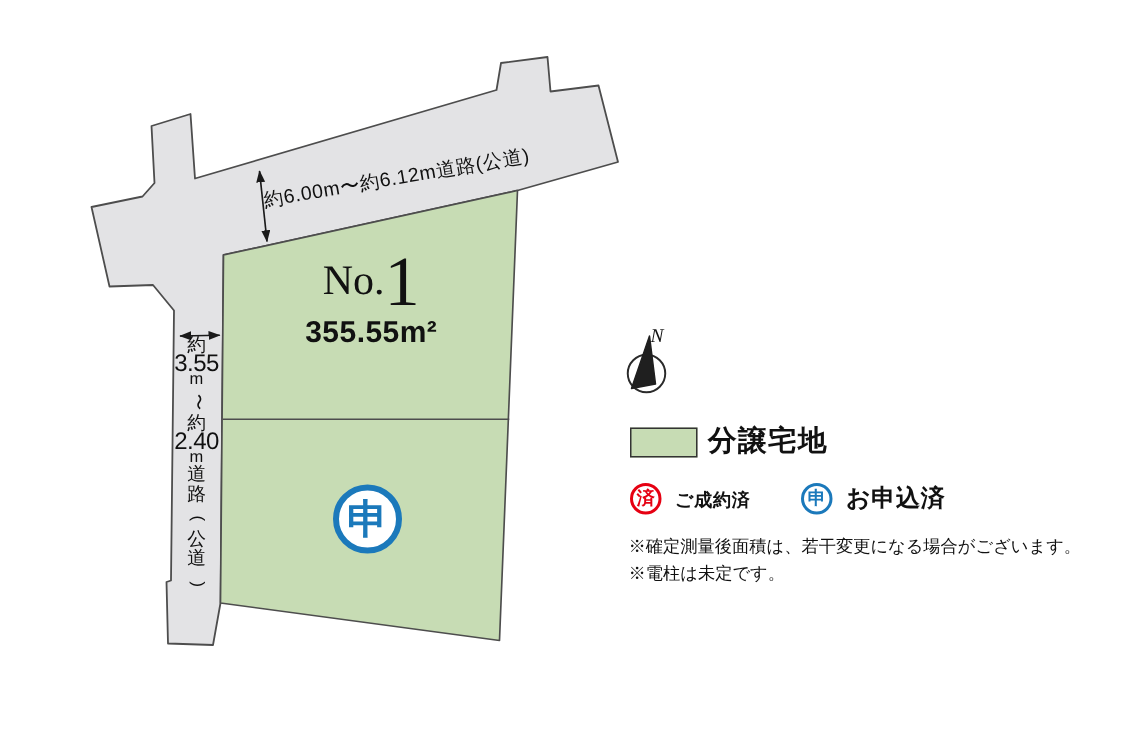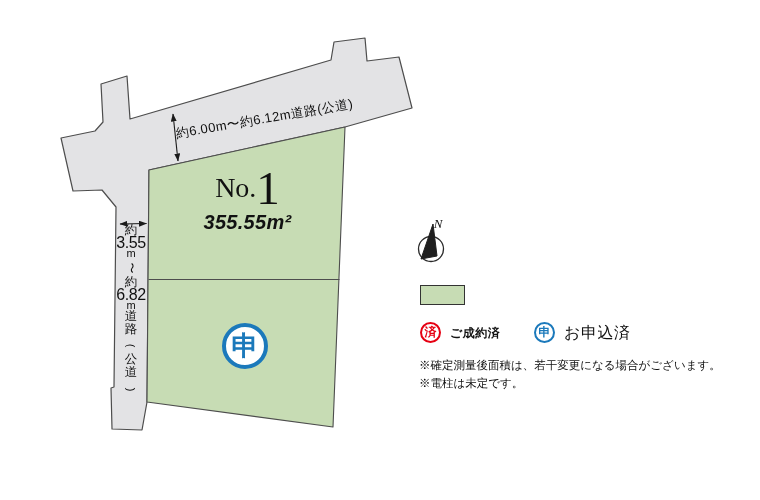--- a/index.html
+++ b/index.html
@@ -26,42 +26,42 @@
   .road-label-left .num{font-size:16px;line-height:11px;letter-spacing:-.4px;}
   .road-label-left .lat{font-size:11px;line-height:10.5px;}
   .road-label-left .rot{display:inline-block;transform:rotate(90deg);font-size:11px;line-height:10px;height:10px;}
   .road-label-left .parn{display:inline-block;transform:rotate(90deg);font-size:11px;line-height:9px;height:9px;}
 
   
   .lot-info{left:160px;top:168px;width:175px;text-align:center;}
   .lot-no{display:flex;justify-content:center;align-items:flex-start;height:40px;}
   .lot-no .no-prefix{font-family:"Liberation Serif",serif;font-size:28px;line-height:40px;}
   .lot-no .no-value{font-family:"Liberation Serif",serif;font-size:47px;line-height:40px;}
-  .lot-area{font-size:20px;font-weight:bold;margin-top:3px;letter-spacing:.3px;font-style:italic;}
+  .lot-area{font-size:20px;font-weight:bold;margin-top:3px;letter-spacing:.3px;}
   .lot-tsubo{font-size:17px;font-weight:bold;margin-top:1px;letter-spacing:.3px;}
 
   
   .mark-circle{
     border-radius:50%;background:#fff;display:flex;align-items:center;justify-content:center;
     box-sizing:border-box;font-weight:bold;
   }
   .plot-mark{left:222px;top:323px;width:46px;height:46px;border:4px solid #1b79bb;
     color:#1b79bb;font-size:27px;}
   .legend-mark{width:21px;height:21px;border:2px solid;font-size:12px;}
   .mark-red{border-color:#e60012;color:#e60012;}
   .mark-blue{border-color:#1b79bb;color:#1b79bb;}
 
   
   .legend-swatch{left:420px;top:285px;width:45px;height:20px;background:#c7dcb4;
     border:1px solid #333;box-sizing:border-box;}
   .legend-lot-label{left:472px;top:283px;font-size:19px;font-weight:bold;line-height:24px;letter-spacing:1px;}
   .legend-row2-sold-mark{left:420px;top:322px;}
   .legend-sold-label{left:450px;top:322px;font-size:12px;font-weight:bold;line-height:22px;letter-spacing:.5px;}
   .legend-row2-app-mark{left:534px;top:322px;}
-  .legend-app-label{left:564px;top:322px;font-size:16px;font-weight:normal;line-height:22px;letter-spacing:.5px;}
+  .legend-app-label{left:564px;top:322px;font-size:16px;font-weight:bold;line-height:22px;letter-spacing:.5px;}
 
   .note-line1{left:419px;top:358px;font-size:11.5px;line-height:15px;color:#111;}
   .note-line2{left:419px;top:376px;font-size:11.5px;line-height:15px;color:#111;}
 </style>
 </head>
 <body>
 
 <div class="stage">
 
   <svg width="760" height="500" viewBox="0 0 760 500">
@@ -92,41 +92,42 @@
   </svg>
 
   <div class="abs road-label-top">約6.00m〜約6.12m道路(公道)</div>
 
   <div class="abs road-label-left">
     <div class="cjk">約</div>
     <div class="num">3.55</div>
     <div class="lat">m</div>
     <div><span class="rot">〜</span></div>
     <div class="cjk">約</div>
-    <div class="num">6.82</div>
+    <div class="num">2.40</div>
     <div class="lat">m</div>
     <div class="cjk">道</div>
     <div class="cjk">路</div>
     <div><span class="parn">(</span></div>
     <div class="cjk">公</div>
     <div class="cjk">道</div>
     <div><span class="parn">)</span></div>
   </div>
 
   <div class="abs lot-info">
     <div class="lot-no">
       <span class="no-prefix">No.</span>
         <span class="no-value">1</span>
     </div>
     <div class="lot-area">355.55m²</div>
   </div>
 
   <div class="abs mark-circle plot-mark">申</div>
 
   <div class="abs legend-swatch"></div>
+  <div class="abs legend-lot-label">分譲宅地</div>
 
   <div class="abs legend-row2-sold-mark mark-circle legend-mark mark-red">済</div>
   <div class="abs legend-sold-label">ご成約済</div>
 
   <div class="abs legend-row2-app-mark mark-circle legend-mark mark-blue">申</div>
   <div class="abs legend-app-label">お申込済</div>
 
   <div class="abs note-line1">※確定測量後面積は、若干変更になる場合がございます。</div>
   <div class="abs note-line2">※電柱は未定です。</div>
 

